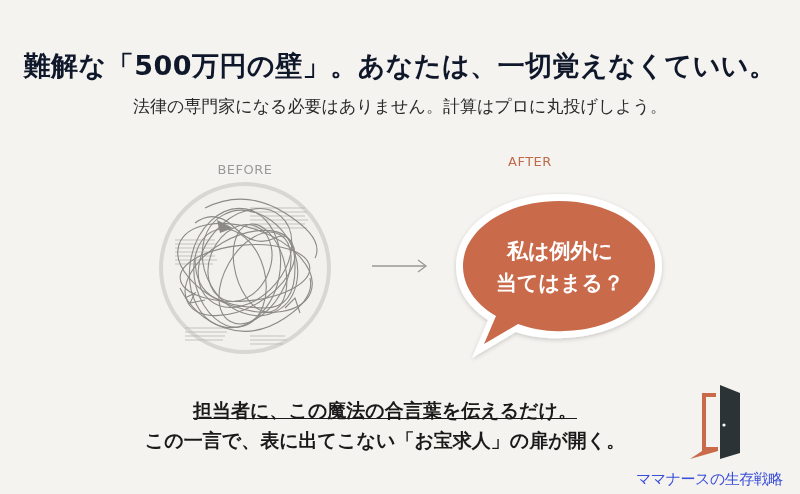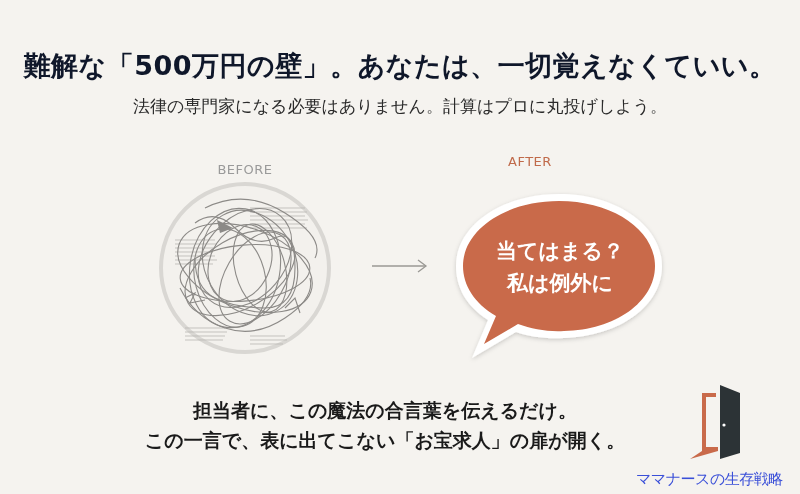--- a/index.html
+++ b/index.html
@@ -93,21 +93,21 @@
     .bottom-line {
       position: absolute;
       left: 100px;
       width: 560px;
       text-align: center;
       font-size: 19px;
       font-weight: bold;
       color: #1a1a1a;
       white-space: nowrap;
     }
-    .bottom-line.l1 { top: 398px; left: 150px; width: 470px; }
+    .bottom-line.l1 { top: 398px; left: 150px; width: 470px; text-decoration: underline; }
     .bottom-line.l2 { top: 428px; left: 110px; width: 550px; text-align: center; }
     .door {
       position: absolute;
       left: 688px;
       top: 383px;
       width: 60px;
       height: 80px;
     }
     .watermark {
       position: absolute;
@@ -180,22 +180,22 @@
 <svg class="bubble" viewBox="0 0 215 175">
   <defs>
     <filter id="sh" x="-10%" y="-10%" width="120%" height="120%">
       <feDropShadow dx="0" dy="1.5" stdDeviation="2" flood-color="#000" flood-opacity="0.18"></feDropShadow>
     </filter>
   </defs>
   <path d="M107 6 C165 6 210 38 210 78 C210 118 168 148 112 150 C95 151 78 149 64 144 L20 170 L36 132 C14 118 4 99 4 78 C4 38 49 6 107 6 Z" fill="#ffffff" filter="url(#sh)"></path>
   <path d="M107 13 C161 13 203 42 203 78 C203 114 163 142 112 143 C96 144 80 141 66 136 L32 156 L44 128 C22 115 11 97 11 78 C11 42 53 13 107 13 Z" fill="#c96a4a"></path>
 </svg>
 <div class="bubble-text">
+  <div>私は例外に</div>
   <div>当てはまる？</div>
-  <div>私は例外に</div>
 </div>
 
 <div class="bottom-line l1">担当者に、この魔法の合言葉を伝えるだけ。</div>
 <div class="bottom-line l2">この一言で、表に出てこない「お宝求人」の扉が開く。</div>
 
 <svg class="door" viewBox="0 0 60 80">
   <path d="M14 10 L28 10 L28 14 L18 14 L18 64 L30 64 L30 68 L2 76 L14 68 Z" fill="#c96a4a"></path>
   <polygon points="32,2 52,10 52,70 32,76" fill="#2c3336"></polygon>
   <circle cx="36" cy="42" r="1.6" fill="#ffffff"></circle>
 </svg>

